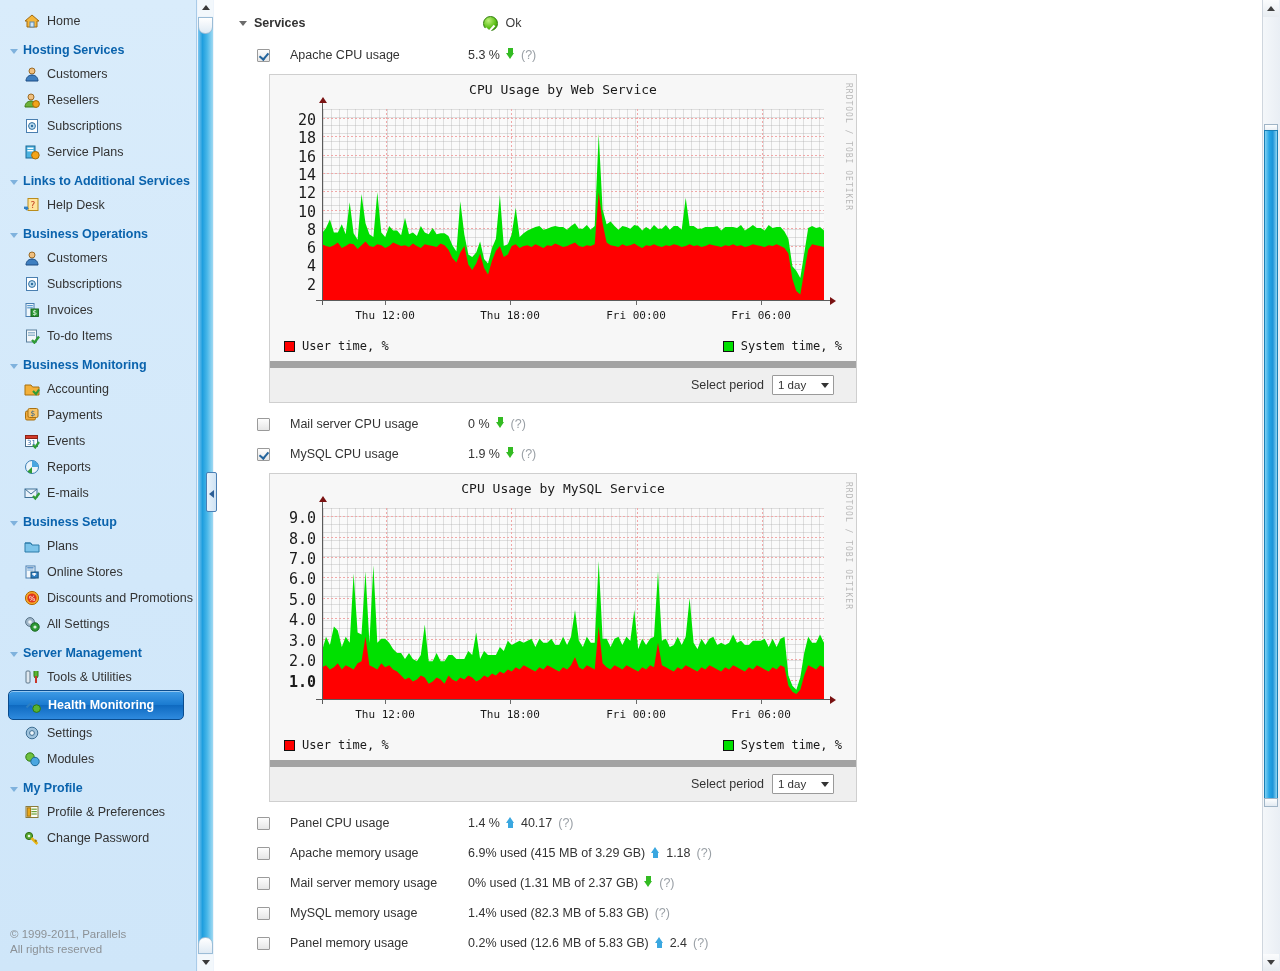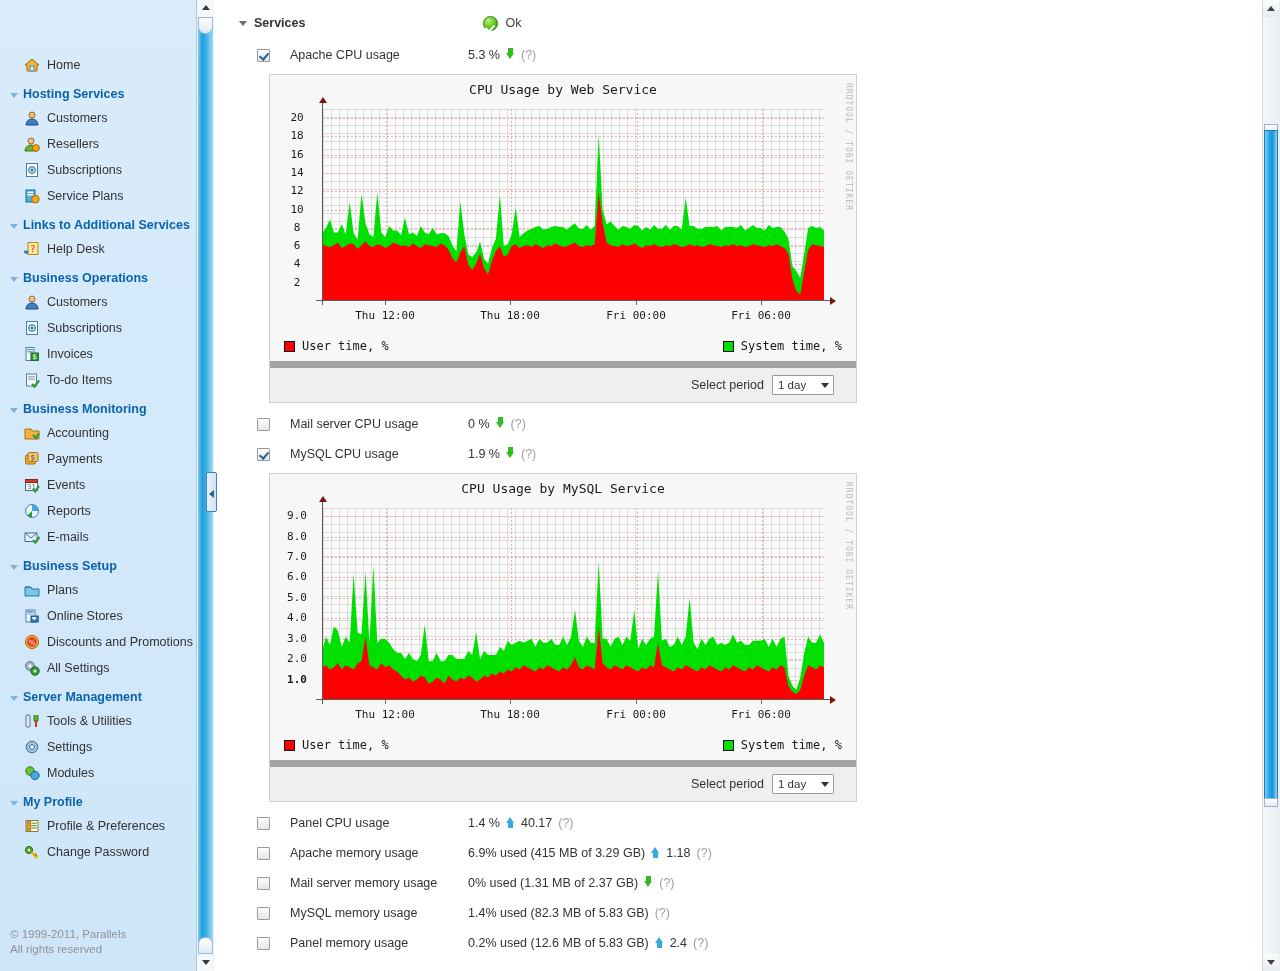--- a/index.html
+++ b/index.html
@@ -9,21 +9,21 @@
     font-size:12px;color:#3c3c3c;background:#ffffff;
   }
   .app{position:relative;width:1280px;height:971px;}
 
   
   .sidebar{
     position:absolute;left:0;top:0;width:196px;height:971px;
     background:linear-gradient(to bottom,#d9ecfb 0%,#d2e8fa 60%,#cfe6f9 100%);
     overflow:hidden;
   }
-  .nav{padding:8px 0 0 0;margin-top:44px;}
+  .nav{padding:8px 0 0 0;}
   .nav-item{
     display:flex;align-items:center;gap:7px;
     padding:3px 6px 3px 24px;height:20px;
     color:#333;font-size:12.5px;cursor:pointer;white-space:nowrap;
   }
   .nav-item .lbl{line-height:20px;}
   .nav-group{
     display:flex;align-items:center;gap:5px;
     padding:9px 4px 4px 10px;
     color:#0a63ad;font-weight:bold;font-size:12.5px;cursor:pointer;white-space:nowrap;
@@ -168,22 +168,22 @@
     background-image:
       repeating-linear-gradient(to right,rgba(170,170,170,.35) 0 1px,transparent 1px 8px),
       repeating-linear-gradient(to bottom,rgba(170,170,170,.35) 0 1px,transparent 1px 8px);
   }
   .grid-major{position:absolute;left:1px;top:0;right:0;bottom:1px;}
   .grid-major .hl{position:absolute;left:0;right:0;height:1px;
     background:repeating-linear-gradient(to right,#f0a8a8 0 2px,transparent 2px 4px);}
   .grid-major .vl{position:absolute;top:0;bottom:0;width:1px;
     background:repeating-linear-gradient(to bottom,#f0a8a8 0 2px,transparent 2px 4px);}
   .ylab{
-    position:absolute;text-align:center;
-    font-family:"DejaVu Sans Mono","Liberation Mono",monospace;font-size:11px;color:#1a1a1a;
+    position:absolute;text-align:right;
+    font-family:"DejaVu Sans Mono","Liberation Mono",monospace;font-size:15px;color:#1a1a1a;
   }
   .xlab{
     position:absolute;text-align:center;
     font-family:"DejaVu Sans Mono","Liberation Mono",monospace;font-size:11px;color:#1a1a1a;
   }
   .xtick{position:absolute;width:1px;height:4px;background:#6a6a6a;}
   .legend{
     position:absolute;left:0;right:0;bottom:6px;height:16px;
     font-family:"DejaVu Sans Mono","Liberation Mono",monospace;font-size:12px;color:#1a1a1a;
   }
@@ -406,20 +406,27 @@
           <span class="tri"></span>
           <span>Server Management</span>
         </div>
         <div class="nav-item">
           <span class="ico"><svg width="16" height="16" viewBox="0 0 16 16">
               <rect x="2" y="2" width="4" height="12" rx="1" fill="#dfe8ef" stroke="#5c7689"></rect>
               <path d="M10 2v5a2 2 0 1 0 4 0V2" fill="#59b431" stroke="#2f7a11"></path>
               <rect x="11" y="7" width="2" height="7" fill="#c8372a"></rect>
             </svg></span>
           <span class="lbl">Tools &amp; Utilities</span>
+        </div>
+        <div class="nav-item selected">
+          <span class="ico"><svg width="16" height="16" viewBox="0 0 16 16">
+              <path d="M1.5 10.5l4-4 3 2.6 5.5-5.6" fill="none" stroke="#2e7fc0" stroke-width="2"></path>
+              <circle cx="11.6" cy="11.6" r="3.8" fill="#59b431" stroke="#2f7a11"></circle>
+            </svg></span>
+          <span class="lbl">Health Monitoring</span>
         </div>
         <div class="nav-item">
           <span class="ico"><svg width="16" height="16" viewBox="0 0 16 16">
               <circle cx="8" cy="8" r="5.8" fill="#9fc3dd" stroke="#3f6f93"></circle>
               <circle cx="8" cy="8" r="2.4" fill="#eef6fb" stroke="#3f6f93"></circle>
             </svg></span>
           <span class="lbl">Settings</span>
         </div>
         <div class="nav-item">
           <span class="ico"><svg width="16" height="16" viewBox="0 0 16 16">

